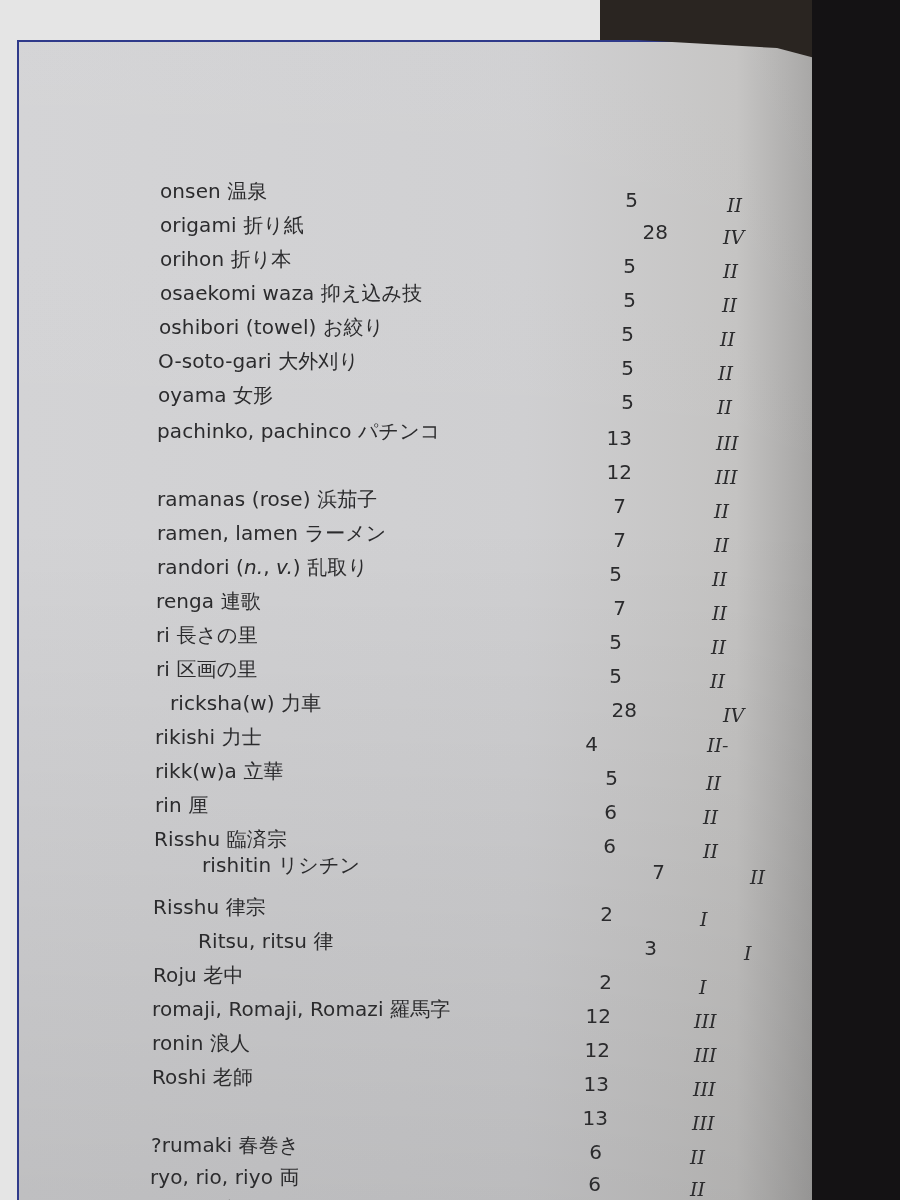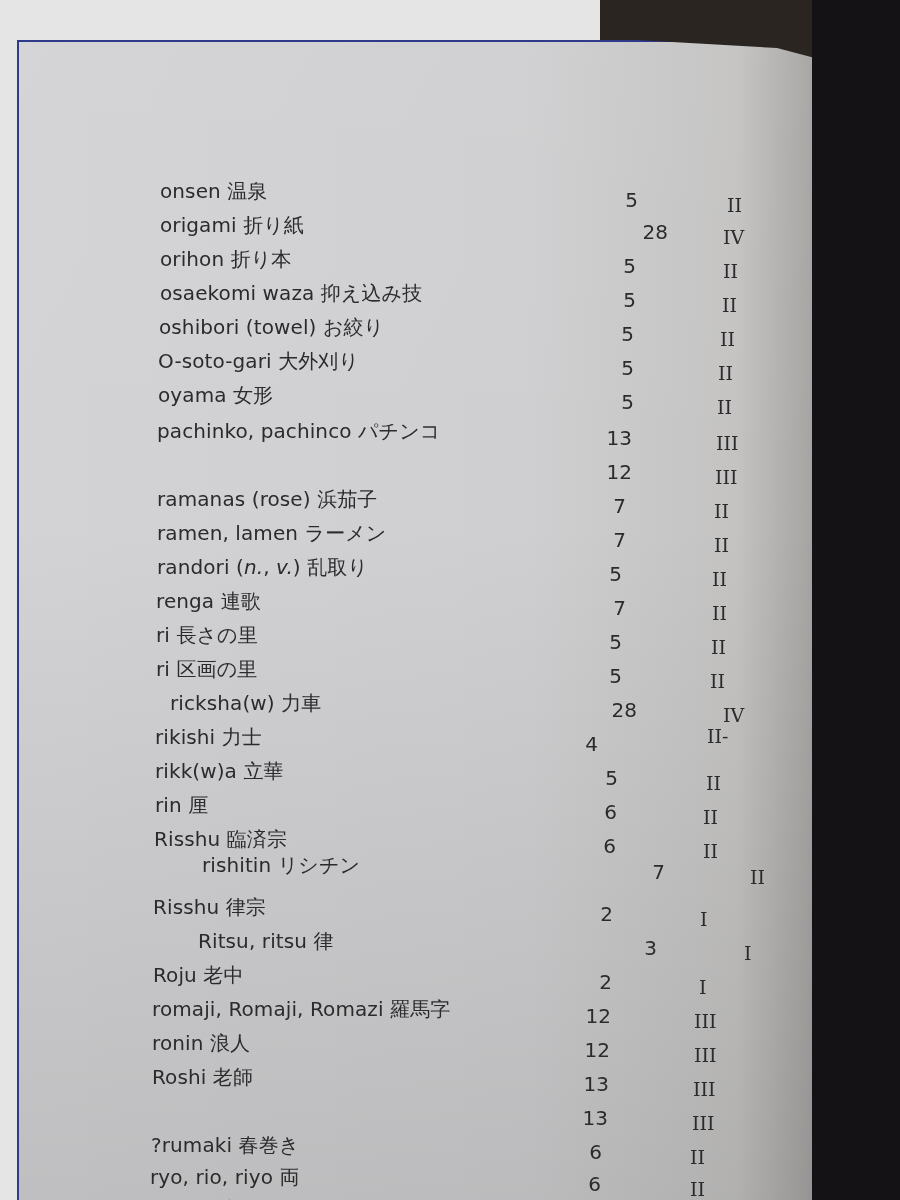--- a/index.html
+++ b/index.html
@@ -68,20 +68,21 @@
       text-align: right;
       font-size: 20px;
       font-family: "DejaVu Sans", sans-serif;
     }
     .level {
       position: absolute;
       top: 6px;
       font-size: 19px;
       font-family: "DejaVu Serif", serif;
       white-space: nowrap;
+      font-style: italic;
     }
   </style>
 </head>
 <body>
 
 <div class="scene">
   <div class="top-dark-right"></div>
   <div class="page">
     <div class="page-shade"></div>
   </div>
@@ -162,21 +163,21 @@
         <span class="level" style="left: 554px; top: 14px;">II</span>
       </div>
       <div class="row" style="left: 170px; top: 690px;">
         <span class="term">ricksha(w) 力車</span>
         <span class="count" style="left: 417px; top: 8px;">28</span>
         <span class="level" style="left: 553px; top: 14px;">IV</span>
       </div>
       <div class="row" style="left: 155px; top: 724px;">
         <span class="term">rikishi 力士</span>
         <span class="count" style="left: 393px; top: 8px;">4</span>
-        <span class="level" style="left: 552px; top: 1px;">II-</span>
+        <span class="level" style="left: 552px; top: 10px;">II-</span>
       </div>
       <div class="row" style="left: 155px; top: 758px;">
         <span class="term">rikk(w)a 立華</span>
         <span class="count" style="left: 413px; top: 8px;">5</span>
         <span class="level" style="left: 551px; top: 14px;">II</span>
       </div>
       <div class="row" style="left: 155px; top: 792px;">
         <span class="term">rin 厘</span>
         <span class="count" style="left: 412px; top: 8px;">6</span>
         <span class="level" style="left: 548px; top: 14px;">II</span>

